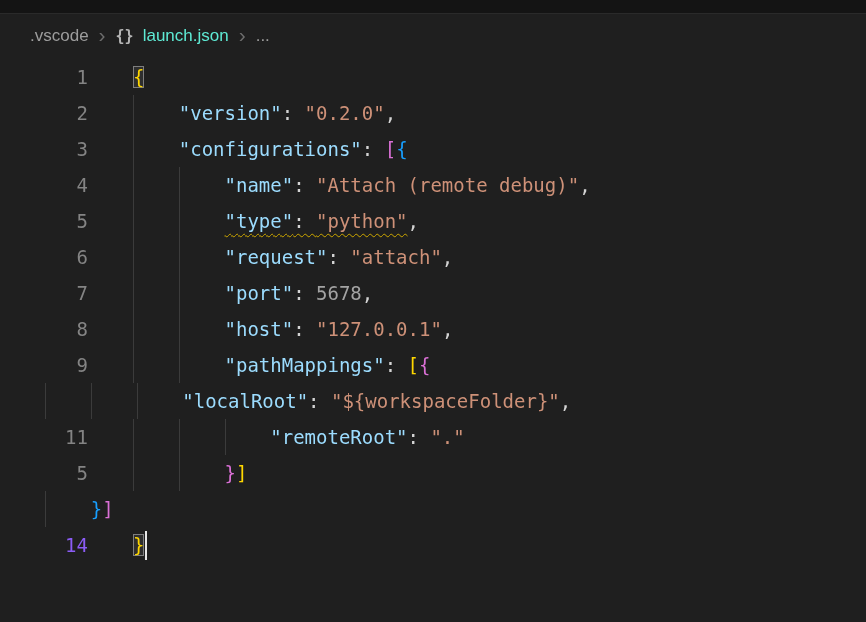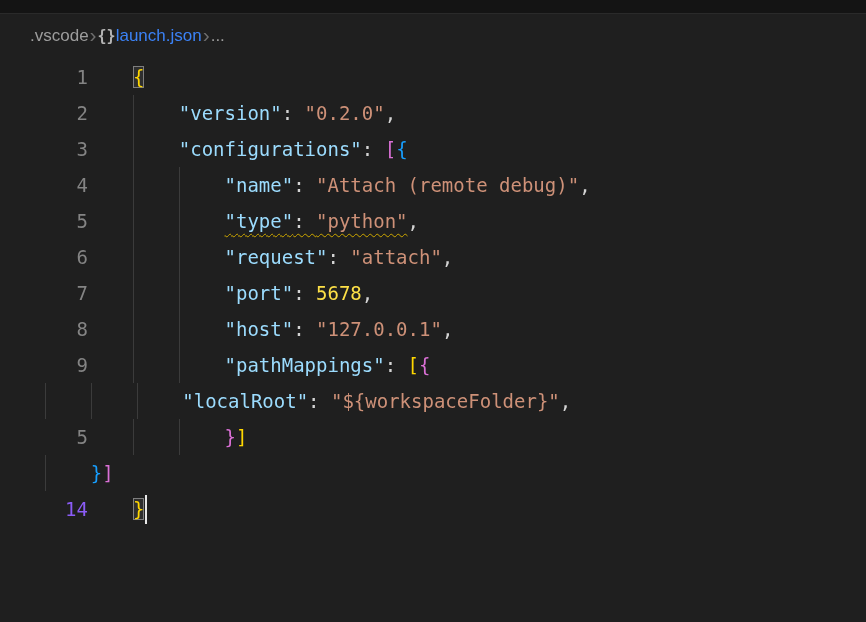--- a/index.html
+++ b/index.html
@@ -7,43 +7,43 @@
     width:866px;height:622px;overflow:hidden;
     background:#1f1f1f;
     font-family:"DejaVu Sans Mono","Liberation Mono",monospace;
   }
   .window{width:866px;height:622px;display:flex;flex-direction:column;}
   .topbar{
     height:13px;background:#141414;border-bottom:1px solid #2a2a2a;flex:none;
   }
   .breadcrumb{
     height:44px;flex:none;display:flex;align-items:center;
-    padding-left:30px;
+    padding-left:30px;gap:9px;
     font-family:"Liberation Sans","DejaVu Sans",sans-serif;
     font-size:17px;color:#9d9d9d;background:#1f1f1f;
   }
   .bc-item{cursor:pointer;}
-  .bc-file{color:#3b82f6;}
+  .bc-file{color:#5eead4;}
   .bc-sep{color:#6e6e6e;font-size:21px;line-height:1;padding:0 1px 3px 1px;}
   .bc-icon{color:#b5b5b5;font-family:"DejaVu Sans Mono",monospace;font-size:15px;font-weight:bold;}
   .editor{flex:1;padding-top:1px;cursor:text;}
   .line{display:flex;height:36px;font-size:19px;line-height:36px;}
   .ln{
     flex:none;width:88px;text-align:right;color:#848484;
     user-select:none;cursor:pointer;
   }
   .ln.active{color:#8b5cf6;}
   .code{margin-left:45px;white-space:pre;height:36px;line-height:36px;color:#d4d4d4;}
   .ind{
     display:inline-block;width:4ch;height:36px;vertical-align:top;
     border-left:1px solid #3b3b3b;box-sizing:border-box;
   }
   .key{color:#9cdcfe;}
   .str{color:#ce9178;}
-  .num{color:#fde047;}
+  .num{color:#a3a3a3;}
   .punct{color:#d4d4d4;}
   .b1{color:#ffd700;}
   .b2{color:#da70d6;}
   .b3{color:#179fff;}
   .match{box-shadow:inset 0 0 0 1px #7e7e7e;background:rgba(100,100,100,0.22);}
   .warn{
     text-decoration-line:underline;
     text-decoration-style:wavy;
     text-decoration-color:#cca700;
     text-decoration-thickness:1px;
@@ -105,20 +105,24 @@
           <span class="code"><span class="ind"></span><span class="ind"></span><span class="key">"host"</span><span class="punct">: </span><span class="str">"127.0.0.1"</span><span class="punct">,</span></span>
         </div>
         <div class="line">
           <span class="ln">9</span>
           <span class="code"><span class="ind"></span><span class="ind"></span><span class="key">"pathMappings"</span><span class="punct">: </span><span class="b1">[</span><span class="b2">{</span></span>
         </div>
         <div class="line">
           <span class="code"><span class="ind"></span><span class="ind"></span><span class="ind"></span><span class="key">"localRoot"</span><span class="punct">: </span><span class="str">"${workspaceFolder}"</span><span class="punct">,</span></span>
         </div>
         <div class="line">
+          <span class="ln">11</span>
+          <span class="code"><span class="ind"></span><span class="ind"></span><span class="ind"></span><span class="key">"remoteRoot"</span><span class="punct">: </span><span class="str">"."</span></span>
+        </div>
+        <div class="line">
           <span class="ln">5</span>
           <span class="code"><span class="ind"></span><span class="ind"></span><span class="b2">}</span><span class="b1">]</span></span>
         </div>
         <div class="line">
           <span class="code"><span class="ind"></span><span class="b3">}</span><span class="b2">]</span></span>
         </div>
         <div class="line">
           <span class="ln active">14</span>
           <span class="code"><span class="b1 match">}</span><span class="cursor"></span></span>
         </div>

